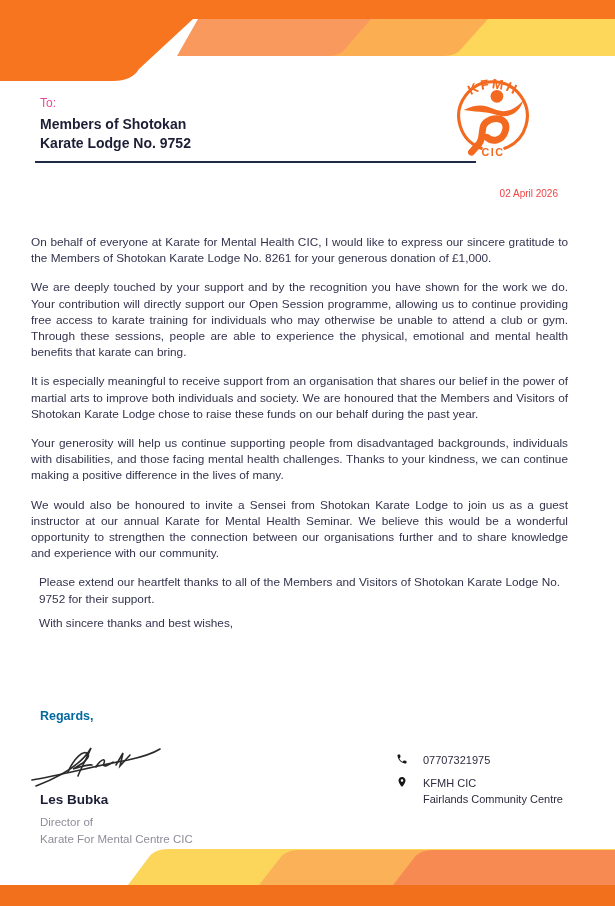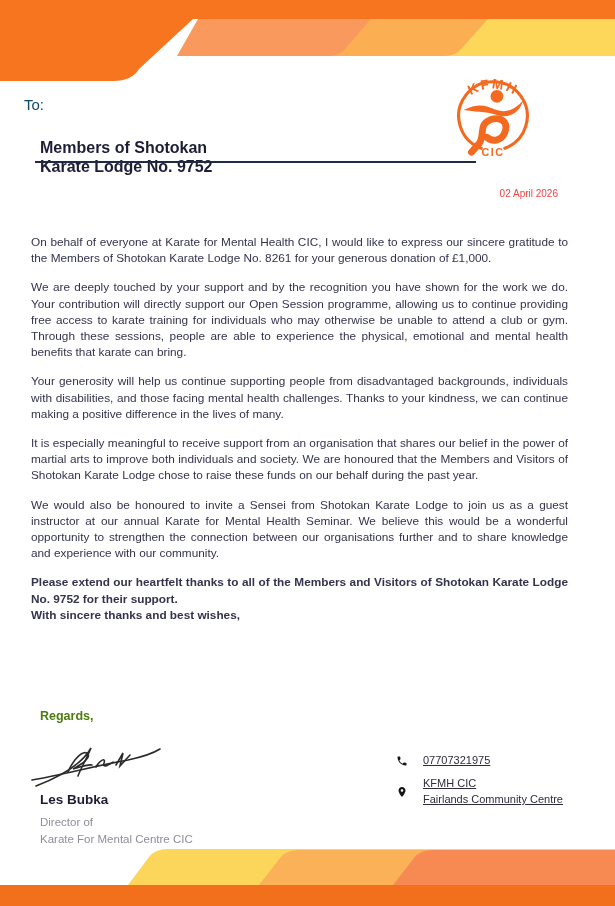--- a/index.html
+++ b/index.html
@@ -6,36 +6,36 @@
   .page{
     position:relative;width:615px;height:906px;margin:0 auto;
     background:#ffffff;overflow:hidden;
     font-family:"Liberation Sans",sans-serif;color:#33334e;
   }
   svg{display:block;}
   .deco{position:absolute;left:0;}
   .deco.top{top:0;}
   .deco.bottom{bottom:0;}
   .logo{position:absolute;left:444px;top:64px;width:98px;height:98px;}
-  .to-label{position:absolute;left:24px;top:96px;font-size:15px;color:#0c4a6e;}
-  .recipient{position:absolute;left:40px;top:115px;font-size:16px;font-weight:bold;
-    color:#1d1d36;line-height:19px;margin-top:23px;}
+  .to-label{position:absolute;left:40px;top:96px;font-size:12px;color:#ec4899;}
+  .recipient{position:absolute;left:40px;top:115px;font-size:14px;font-weight:bold;
+    color:#1d1d36;line-height:19px;}
   .divider{position:absolute;left:35px;top:161px;width:441px;height:2px;background:#1f2a44;}
   .date{position:absolute;right:57px;top:188px;font-size:10px;color:#ef4444;}
   .salutation{position:absolute;left:40px;top:206px;font-size:12.5px;font-weight:bold;color:#1d1d36;}
   .body-text{position:absolute;left:31px;top:234px;width:537px;font-size:11.8px;
     line-height:16.2px;text-align:justify;color:#33334e;}
   .body-text p{margin:0 0 13px 0;}
-  .body-text .closing p{margin:0;font-weight:bold;}
-  .regards{position:absolute;left:40px;top:709px;font-size:12.5px;font-weight:bold;color:#4d7c0f;}
+  .body-text .closing p{margin:8px;}
+  .regards{position:absolute;left:40px;top:709px;font-size:12.5px;font-weight:bold;color:#0369a1;}
   .sig{position:absolute;left:28px;top:736px;width:140px;height:56px;}
   .sig-name{position:absolute;left:40px;top:792px;font-size:13.5px;font-weight:bold;color:#1d1d36;}
   .sig-title{position:absolute;left:40px;top:814px;font-size:11.5px;color:#8e8e9b;line-height:17px;}
   .contact{position:absolute;left:396px;top:752px;font-size:11px;color:#2c2c3e;}
-  .contact .row{display:flex;align-items:center;margin-bottom:6px;text-decoration:underline;}
+  .contact .row{display:flex;align-items:flex-start;margin-bottom:6px;}
   .contact .icn{width:12px;height:12px;flex:0 0 12px;margin-top:1px;}
   .contact .txt{margin-left:15px;line-height:16.5px;}
 </style>
 </head>
 <body>
 
 <div class="page">
 
   <svg class="deco top" width="615" height="85" viewBox="0 0 615 85">
     <path d="M440,19 L615,19 L615,56 L420,56 Z" fill="#FCD75A"></path>
@@ -64,22 +64,22 @@
     <div>Members of Shotokan</div>
     <div>Karate Lodge No. 9752</div>
   </div>
   <div class="divider"></div>
 
   <div class="date">02 April 2026</div>
 
   <div class="body-text">
     <p>On behalf of everyone at Karate for Mental Health CIC, I would like to express our sincere gratitude to the Members of Shotokan Karate Lodge No. 8261 for your generous donation of £1,000.</p>
     <p>We are deeply touched by your support and by the recognition you have shown for the work we do. Your contribution will directly support our Open Session programme, allowing us to continue providing free access to karate training for individuals who may otherwise be unable to attend a club or gym. Through these sessions, people are able to experience the physical, emotional and mental health benefits that karate can bring.</p>
+    <p>It is especially meaningful to receive support from an organisation that shares our belief in the power of martial arts to improve both individuals and society. We are honoured that the Members and Visitors of Shotokan Karate Lodge chose to raise these funds on our behalf during the past year.</p>
     <p>Your generosity will help us continue supporting people from disadvantaged backgrounds, individuals with disabilities, and those facing mental health challenges. Thanks to your kindness, we can continue making a positive difference in the lives of many.</p>
-    <p>It is especially meaningful to receive support from an organisation that shares our belief in the power of martial arts to improve both individuals and society. We are honoured that the Members and Visitors of Shotokan Karate Lodge chose to raise these funds on our behalf during the past year.</p>
     <p>We would also be honoured to invite a Sensei from Shotokan Karate Lodge to join us as a guest instructor at our annual Karate for Mental Health Seminar. We believe this would be a wonderful opportunity to strengthen the connection between our organisations further and to share knowledge and experience with our community.</p>
     <div class="closing">
       <p>Please extend our heartfelt thanks to all of the Members and Visitors of Shotokan Karate Lodge No. 9752 for their support.</p>
       <p>With sincere thanks and best wishes,</p>
     </div>
   </div>
 
   <div class="regards">Regards,</div>
 
   <svg class="sig" viewBox="0 0 140 56">

